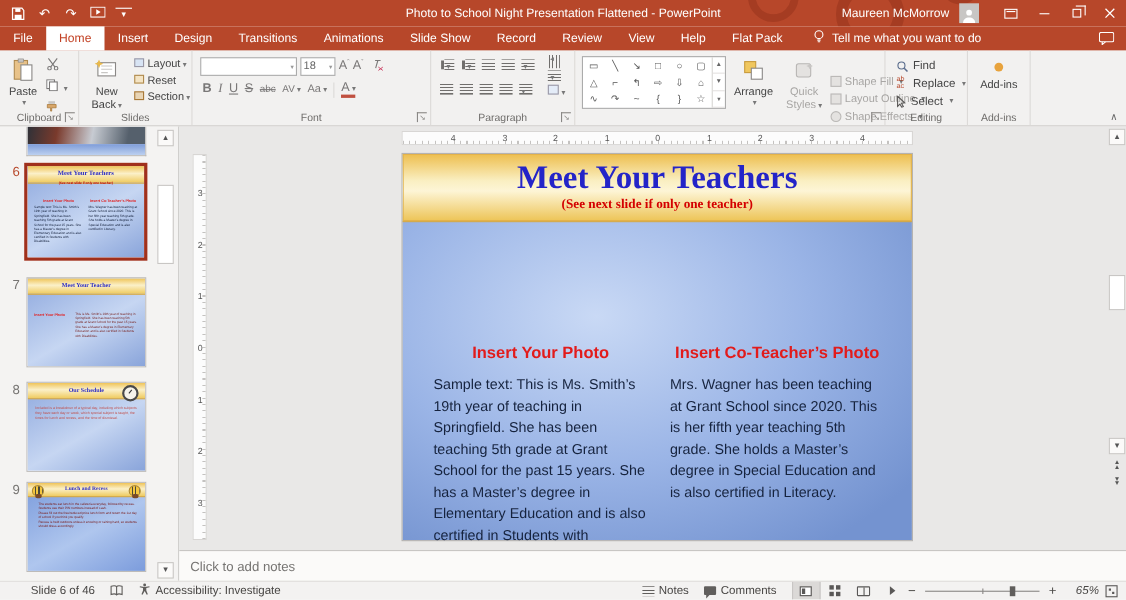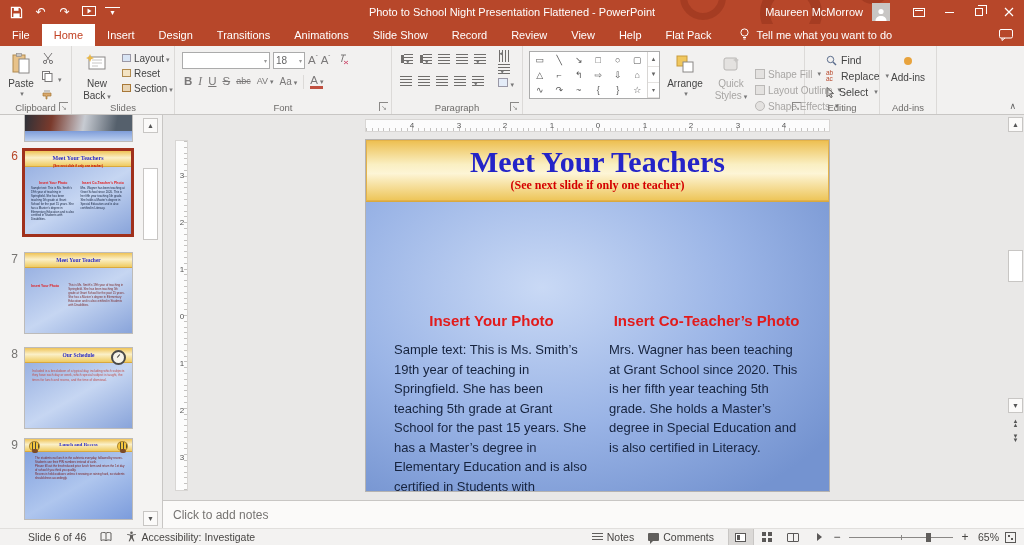--- a/index.html
+++ b/index.html
@@ -392,21 +392,21 @@
         </div>
       <div class="frow car">
           <span class="fico" style="border-radius:50%;"></span>
           <span>Shape Effects</span>
         </div>
     </div>
     <div class="dlg">↘</div>
   </div>
 
   <div class="rgroup" style="left:805px; width:75px;">
-    <div style="position:absolute; left:21px; top:6px;">
+    <div style="position:absolute; left:10px; top:6px;">
       <div class="editrow">
         <svg width="11" height="11" viewBox="0 0 11 11">
             <circle cx="4.5" cy="4.5" r="3.2" fill="none" stroke="#5A6C8C"></circle>
             <path d="M7 7l3 3" stroke="#5A6C8C" stroke-width="1.4"></path>
           </svg>
         <span>Find</span>
       </div>
       <div class="editrow car">
         <span style="font-size:6.5px; color:#B7472A; line-height:1; display:inline-block; width:11px;">ab<br>ac</span>
         <span>Replace</span>
@@ -608,16 +608,16 @@
         <span class="v-read"></span>
       </span>
     <span class="vbtn">
         <span class="v-show"></span>
       </span>
     <span class="zbtn">−</span>
     <span class="ztrack">
         <span class="zthumb"></span>
       </span>
     <span class="zbtn">+</span>
-    <span style="margin-left:8px;">65%</span>
+    <span style="margin-left:16px;font-style:italic;">65%</span>
     <span class="fitico"></span>
   </div>
 </div>
 
 </body></html>

